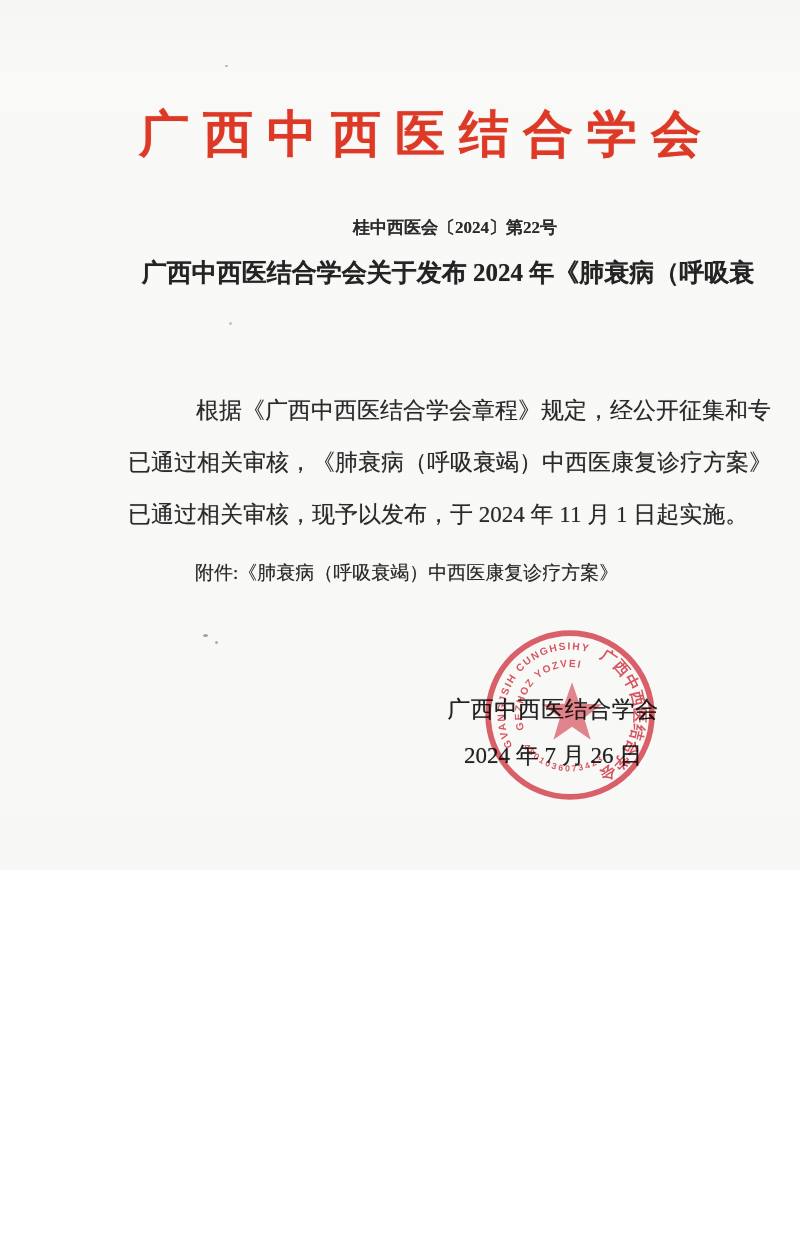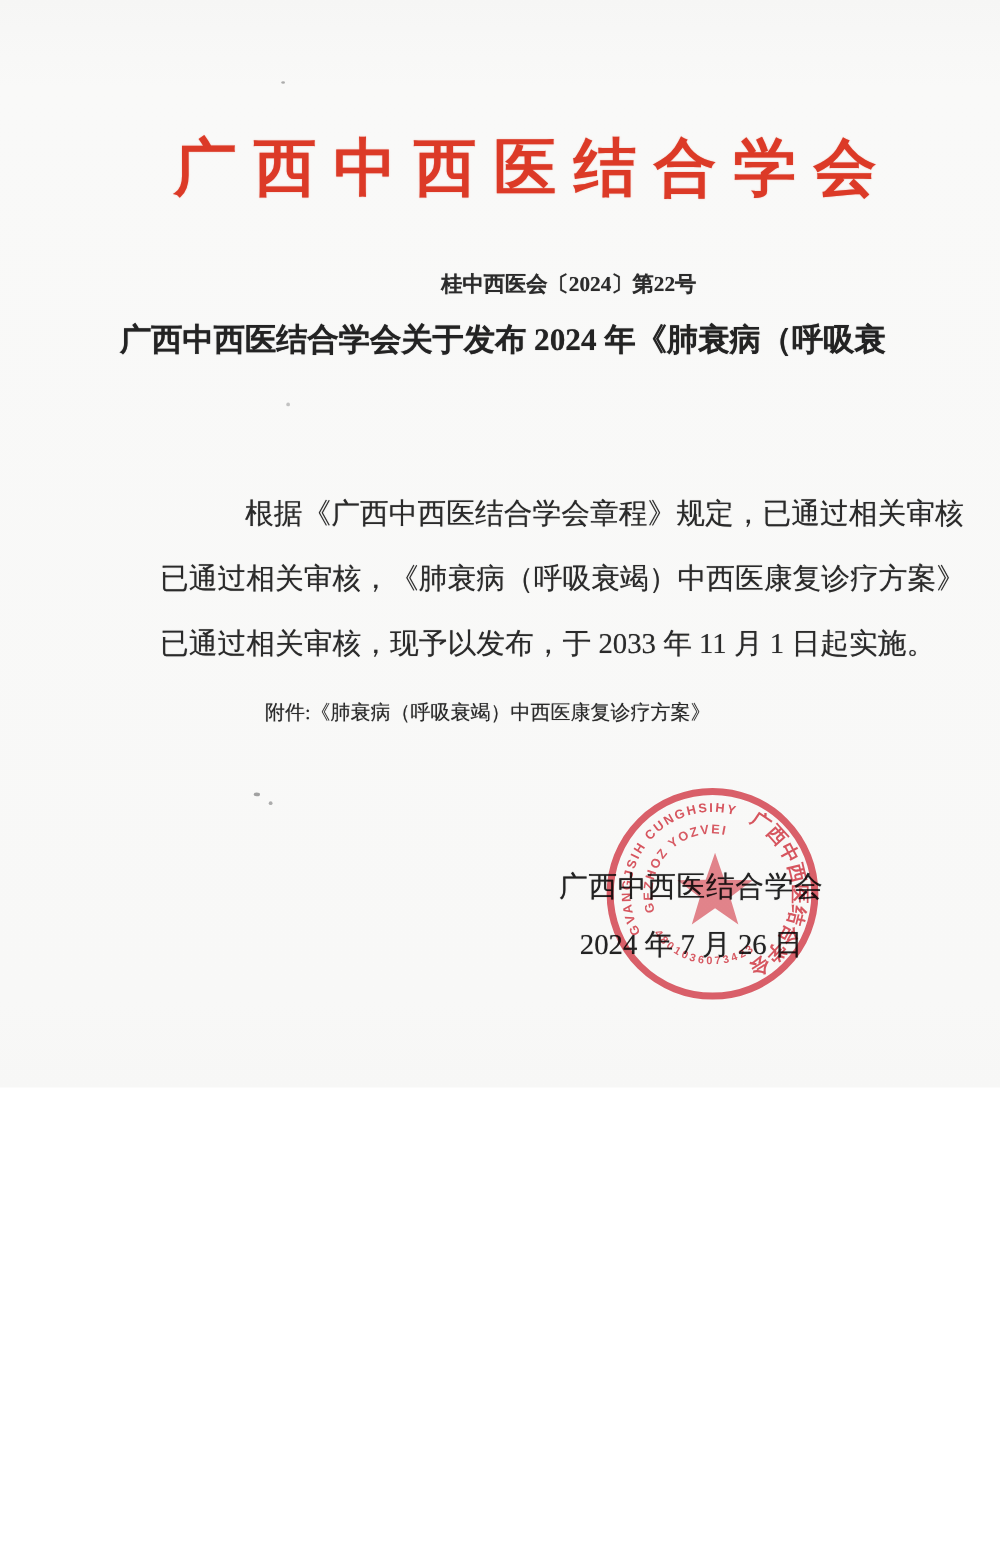--- a/index.html
+++ b/index.html
@@ -36,42 +36,43 @@
     text-align: center;
     font-size: 17px;
     font-weight: bold;
     color: #2b2b2b;
     text-shadow: 0 0 .6px rgba(0,0,0,.5);
   }
   
   .notice-title {
     position: absolute;
     left: 96px; top: 252px; width: 704px;
+    text-align: center;
     font-size: 25px;
     font-weight: bold;
     line-height: 41px;
     color: #232323;
     text-shadow: 0 0 .7px rgba(0,0,0,.55);
   }
   
   .body-text {
     position: absolute;
     left: 128px; top: 385px; width: 628px;
     font-size: 23px;
     line-height: 52px;
     color: #2a2a2a;
     text-shadow: 0 0 .7px rgba(0,0,0,.45);
     white-space: nowrap;
   }
   .body-line.indent { padding-left: 68px; }
   
   .attachment {
     position: absolute;
-    left: 212px; top: 560px;
-    font-size: 16px;
+    left: 195px; top: 560px;
+    font-size: 19px;
     color: #2a2a2a;
     text-shadow: 0 0 .7px rgba(0,0,0,.45);
     white-space: nowrap;
   }
   
   .signature {
     position: absolute;
     left: 428px; top: 694px; width: 250px;
     text-align: center;
     color: #222;
@@ -117,23 +118,23 @@
 
   <h1 class="org-title">广西中西医结合学会</h1>
 
   <div class="doc-number">桂中西医会〔2024〕第22号</div>
 
   <div class="notice-title">
     <div>广西中西医结合学会关于发布 2024 年《肺衰病（呼吸衰</div>
   </div>
 
   <div class="body-text">
-    <div class="body-line indent">根据《广西中西医结合学会章程》规定，已通过相关审核</div>
+    <div class="body-line indent">根据《广西中西医结合学会章程》规定，经公开征集和专</div>
     <div class="body-line">已通过相关审核，《肺衰病（呼吸衰竭）中西医康复诊疗方案》</div>
-    <div class="body-line">已通过相关审核，现予以发布，于 2033 年 11 月 1 日起实施。</div>
+    <div class="body-line">已通过相关审核，现予以发布，于 2024 年 11 月 1 日起实施。</div>
   </div>
 
   <div class="attachment">附件:《肺衰病（呼吸衰竭）中西医康复诊疗方案》</div>
 
   <div class="signature">
     <div class="sig-org">广西中西医结合学会</div>
     <div class="sig-date">2024 年 7 月 26 日</div>
   </div>
 
   <svg class="seal" viewBox="0 0 170 170" xmlns="http://www.w3.org/2000/svg" aria-hidden="true">

